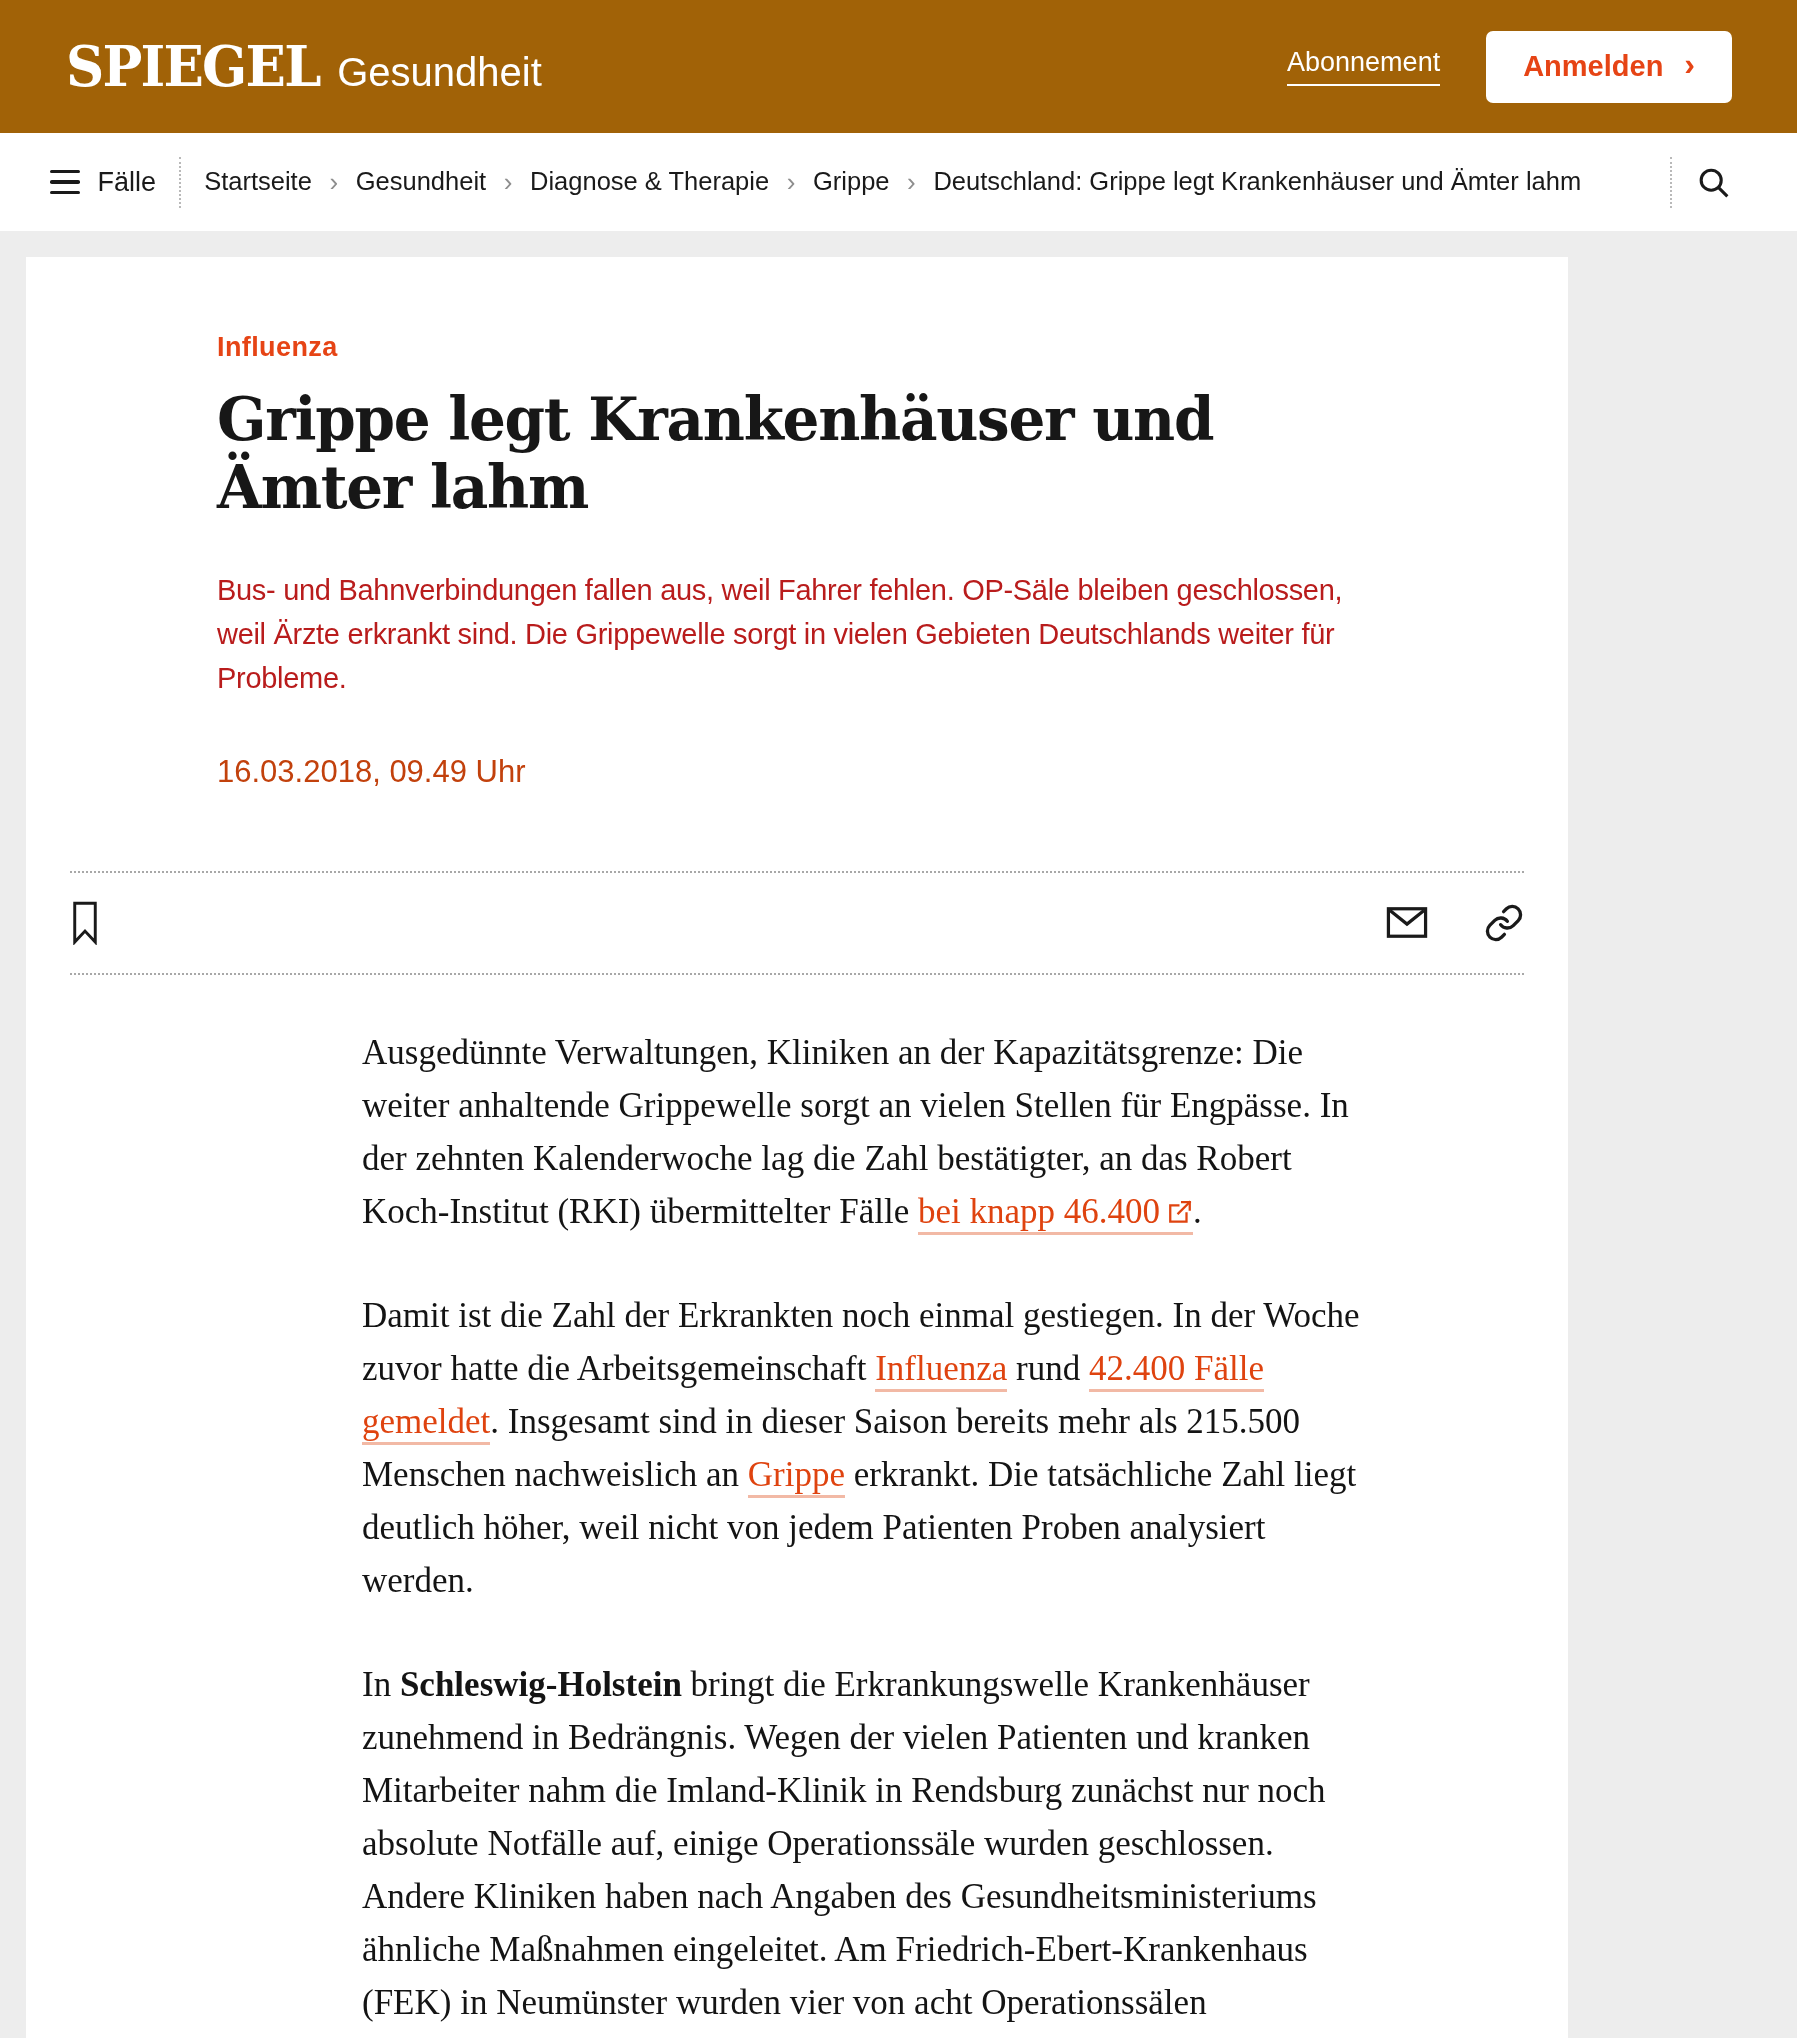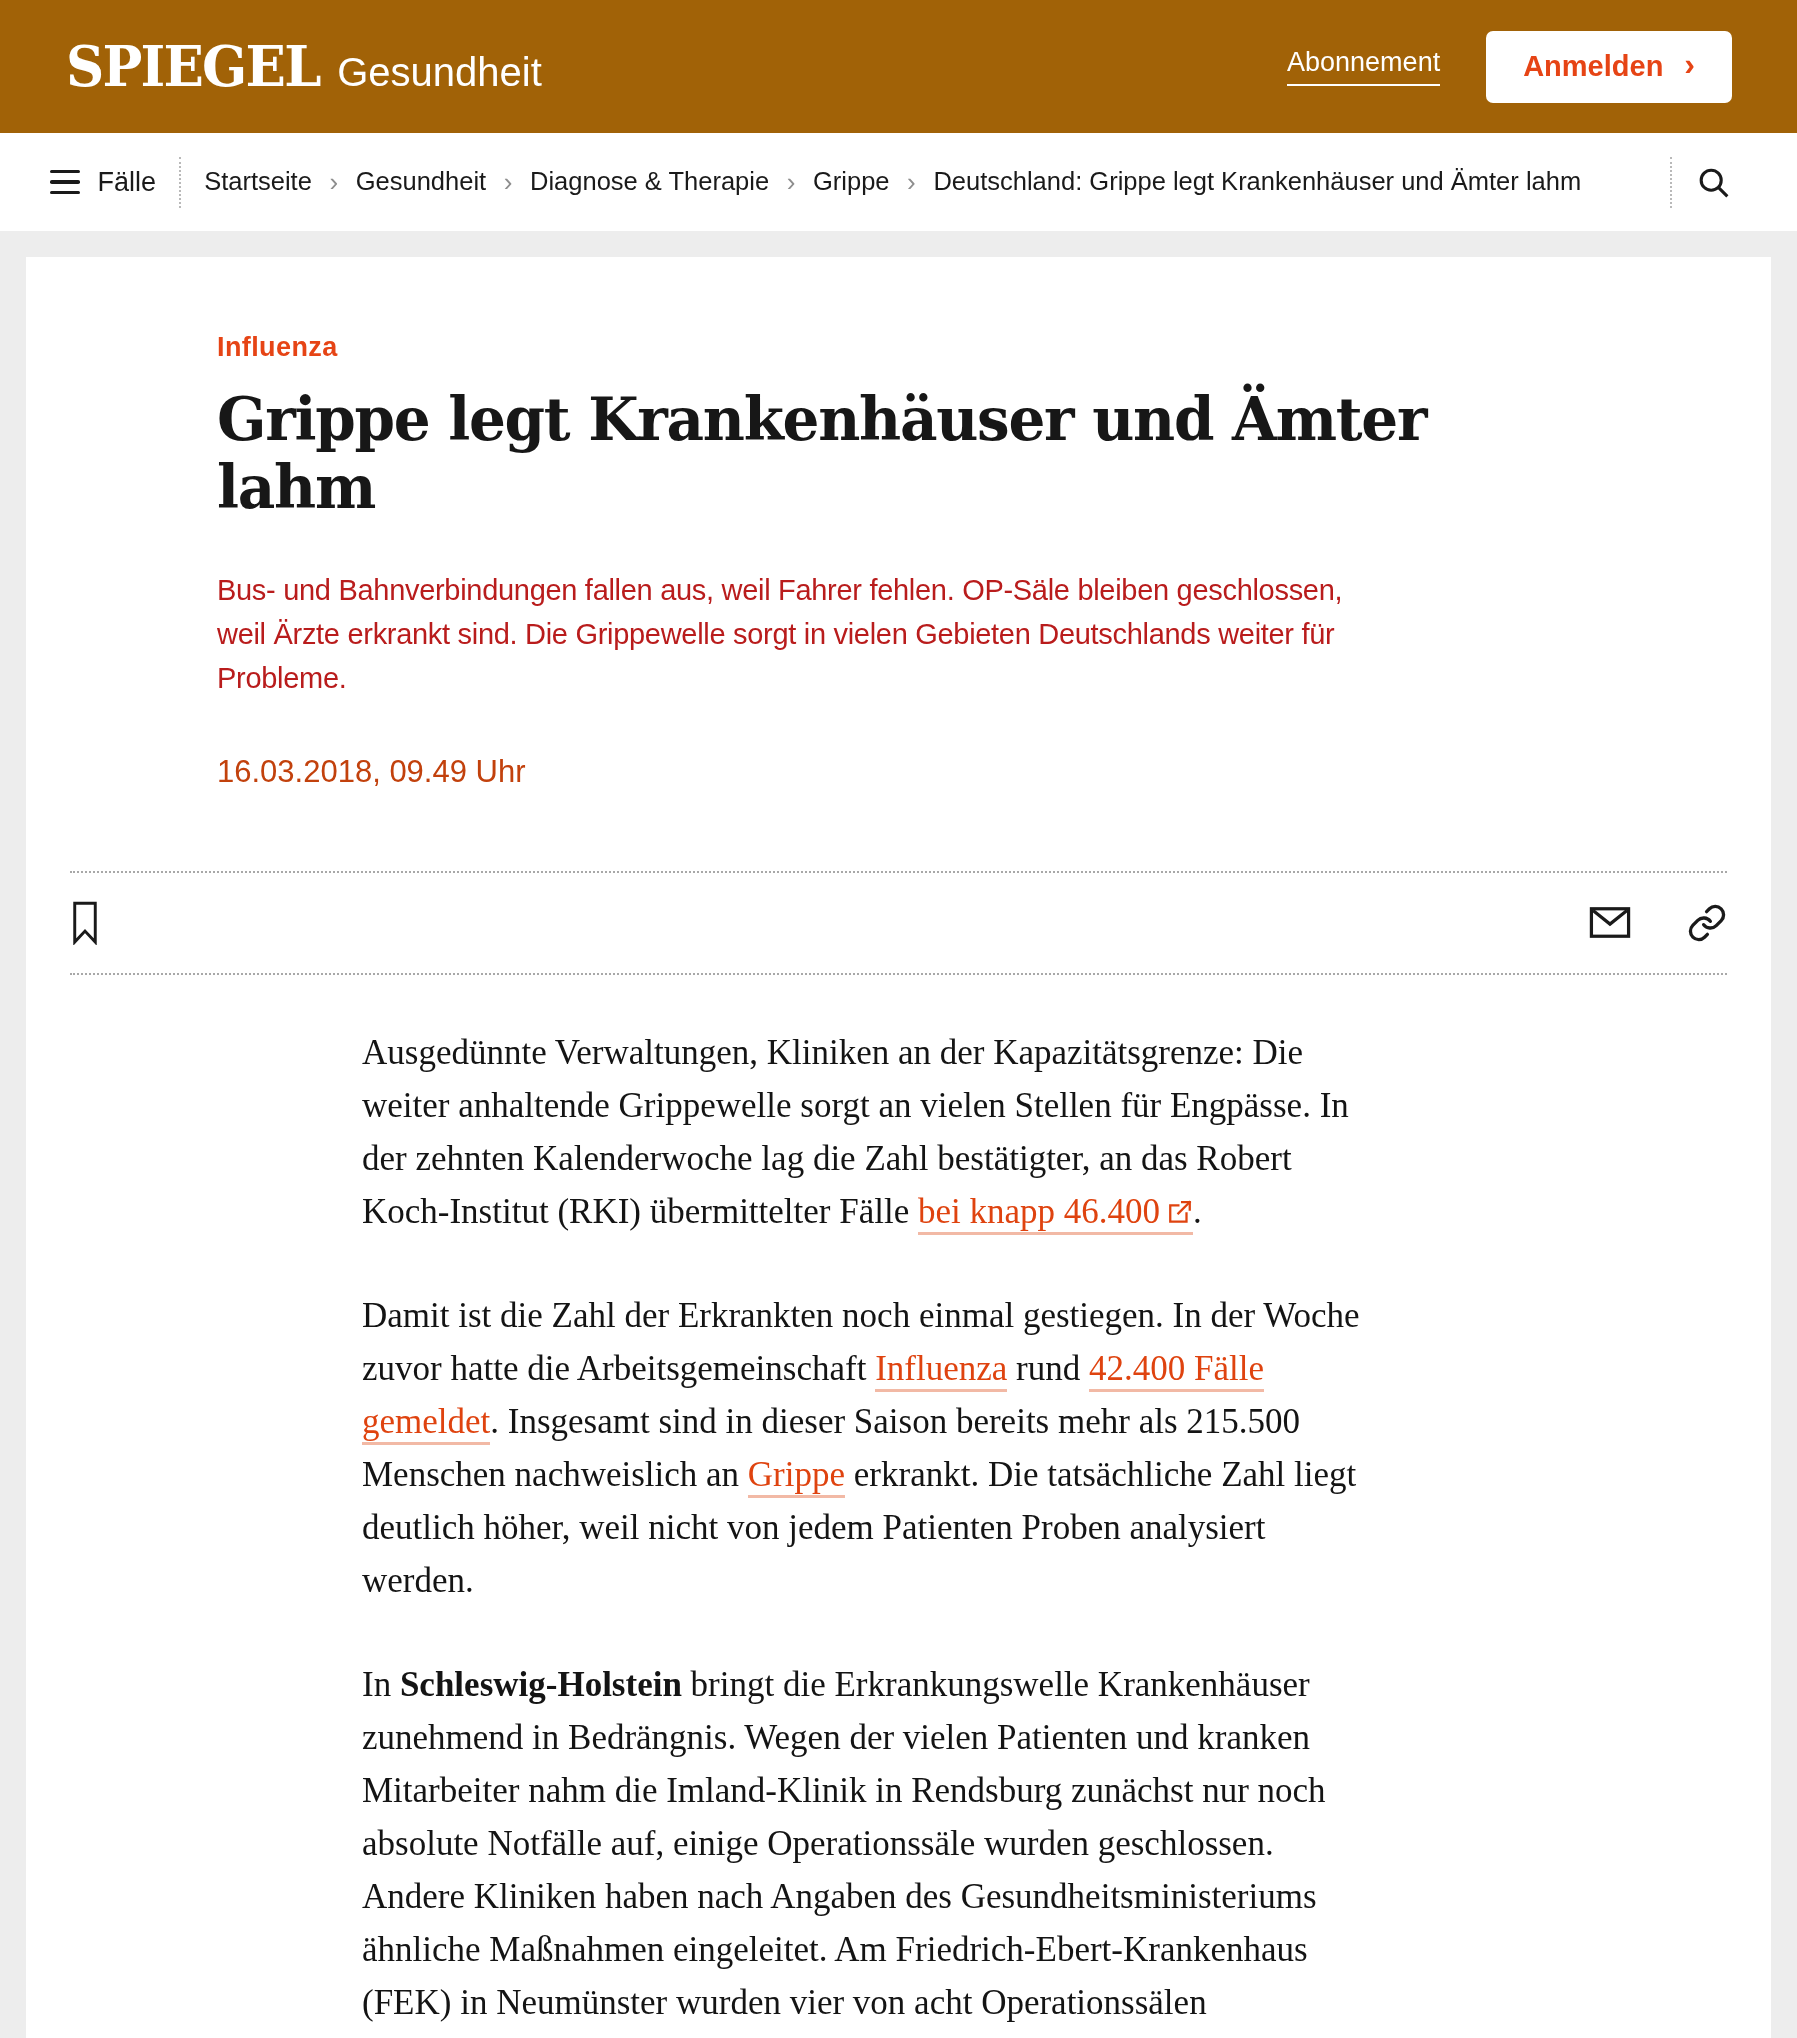--- a/index.html
+++ b/index.html
@@ -51,21 +51,21 @@
   .v-dotted { border-left:2.6px dotted #b9b9b9; height:51px; margin:0 23px; }
   .crumbs { display:flex; align-items:flex-start; gap:17.6px; white-space:nowrap; overflow:hidden; }
   .crumb { font-size:25.5px; color:#1a1a1a; text-decoration:none; cursor:pointer; }
   .crumb.current { cursor:default; }
   .crumb-sep { color:#8e8e8e; font-size:26px; }
   .nav-right { margin-left:auto; display:flex; align-items:center; }
   .search-btn { background:none; border:none; cursor:pointer; display:flex; align-items:center; }
 
   
   .page-bg { background:#ededed; padding:25.5px 26px 0 26px; height:1807px; }
-  .card { background:#ffffff; width:1745px; height:100%; }
+  .card { background:#ffffff; width:1542px; height:100%; }
 
   .article-head { padding:75px 193px 0 191px; }
   .kicker {
     color:#e64415; font-size:27px; font-weight:bold; letter-spacing:0.4px;
   }
   .headline {
     font-family:"DejaVu Serif", serif;
     font-weight:bold; font-size:58px; letter-spacing:-1.3px; color:#171717;
     margin-top:23px; line-height:1.15; transform:scaleY(1.02); transform-origin:left top;
   }

